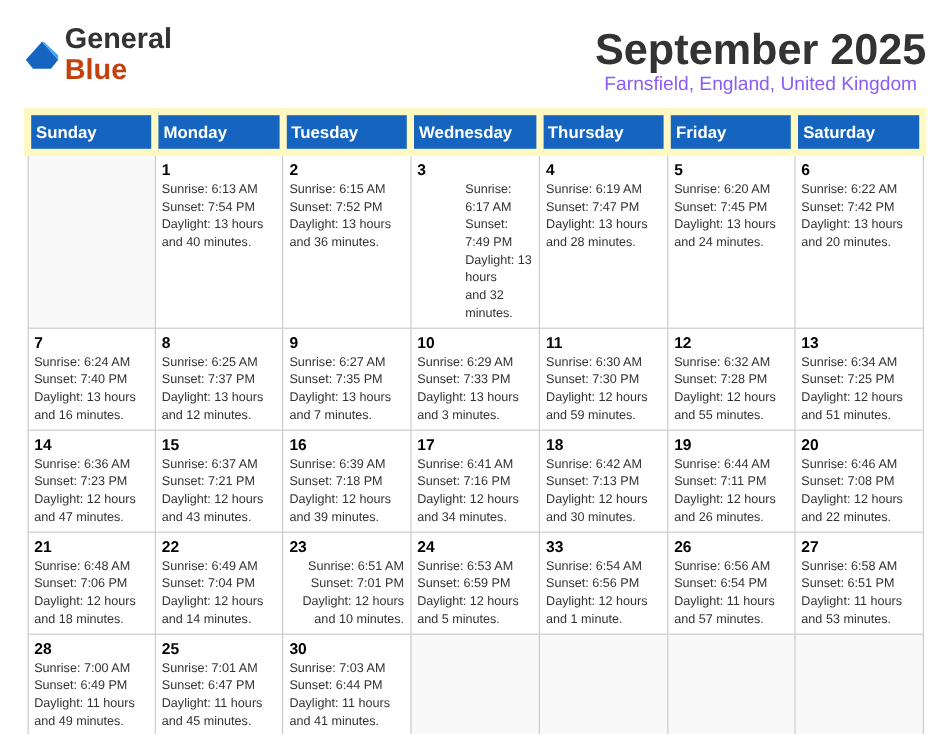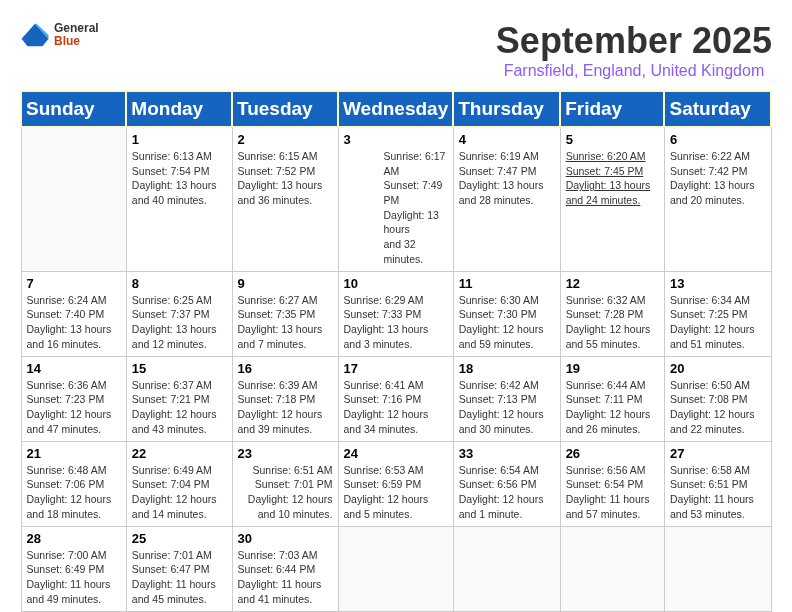--- a/index.html
+++ b/index.html
@@ -14,21 +14,21 @@
       display: flex;
       justify-content: space-between;
       align-items: flex-start;
       margin-bottom: 10px;
     }
     .logo {
       display: flex;
       align-items: center;
     }
     .logo-text {
-      font-size: 12px;
+      font-size: 24px;
       font-weight: bold;
       line-height: 1.1;
     }
     .logo-general { color: #333; }
     .logo-blue { color: #c2410c; }
     .logo-icon {
       width: 30px;
       height: 30px;
       margin-right: 4px;
     }
@@ -49,23 +49,23 @@
       border-collapse: collapse;
       font-size: 11px;
     }
     thead tr {
       background-color: #1565c0;
       color: #fff;
     }
     thead th {
       padding: 6px 4px;
       text-align: left;
-      font-size: 19px;
+      font-size: 14px;
       font-weight: bold;
-      border: 2px solid #fef9c3;
+      border: 6px solid #fef9c3;
     }
     tbody td {
       vertical-align: top;
       border: 1px solid #ccc;
       padding: 4px 5px;
       width: 108px;
       min-height: 80px;
       height: 85px;
     }
     .day-number {
@@ -141,21 +141,21 @@
         </td>
         <td>
           <span class="day-number">4</span>
           <div class="day-info" style="white-space: pre-line;">Sunrise: 6:19 AM
 Sunset: 7:47 PM
 Daylight: 13 hours
 and 28 minutes.</div>
         </td>
         <td>
           <span class="day-number">5</span>
-          <div class="day-info" style="white-space: pre-line; text-decoration: underline;">Sunrise: 6:20 AM
+          <div class="day-info" style="white-space: pre-line;">Sunrise: 6:20 AM
 Sunset: 7:45 PM
 Daylight: 13 hours
 and 24 minutes.</div>
         </td>
         <td>
           <span class="day-number">6</span>
           <div class="day-info" style="white-space: pre-line;">Sunrise: 6:22 AM
 Sunset: 7:42 PM
 Daylight: 13 hours
 and 20 minutes.</div>
@@ -250,21 +250,21 @@
         </td>
         <td>
           <span class="day-number">19</span>
           <div class="day-info" style="white-space: pre-line;">Sunrise: 6:44 AM
 Sunset: 7:11 PM
 Daylight: 12 hours
 and 26 minutes.</div>
         </td>
         <td>
           <span class="day-number">20</span>
-          <div class="day-info" style="white-space: pre-line;">Sunrise: 6:50 AM
+          <div class="day-info" style="white-space: pre-line;">Sunrise: 6:46 AM
 Sunset: 7:08 PM
 Daylight: 12 hours
 and 22 minutes.</div>
         </td>
       </tr>
       <tr>
         <td>
           <span class="day-number">21</span>
           <div class="day-info" style="white-space: pre-line;">Sunrise: 6:48 AM
 Sunset: 7:06 PM

